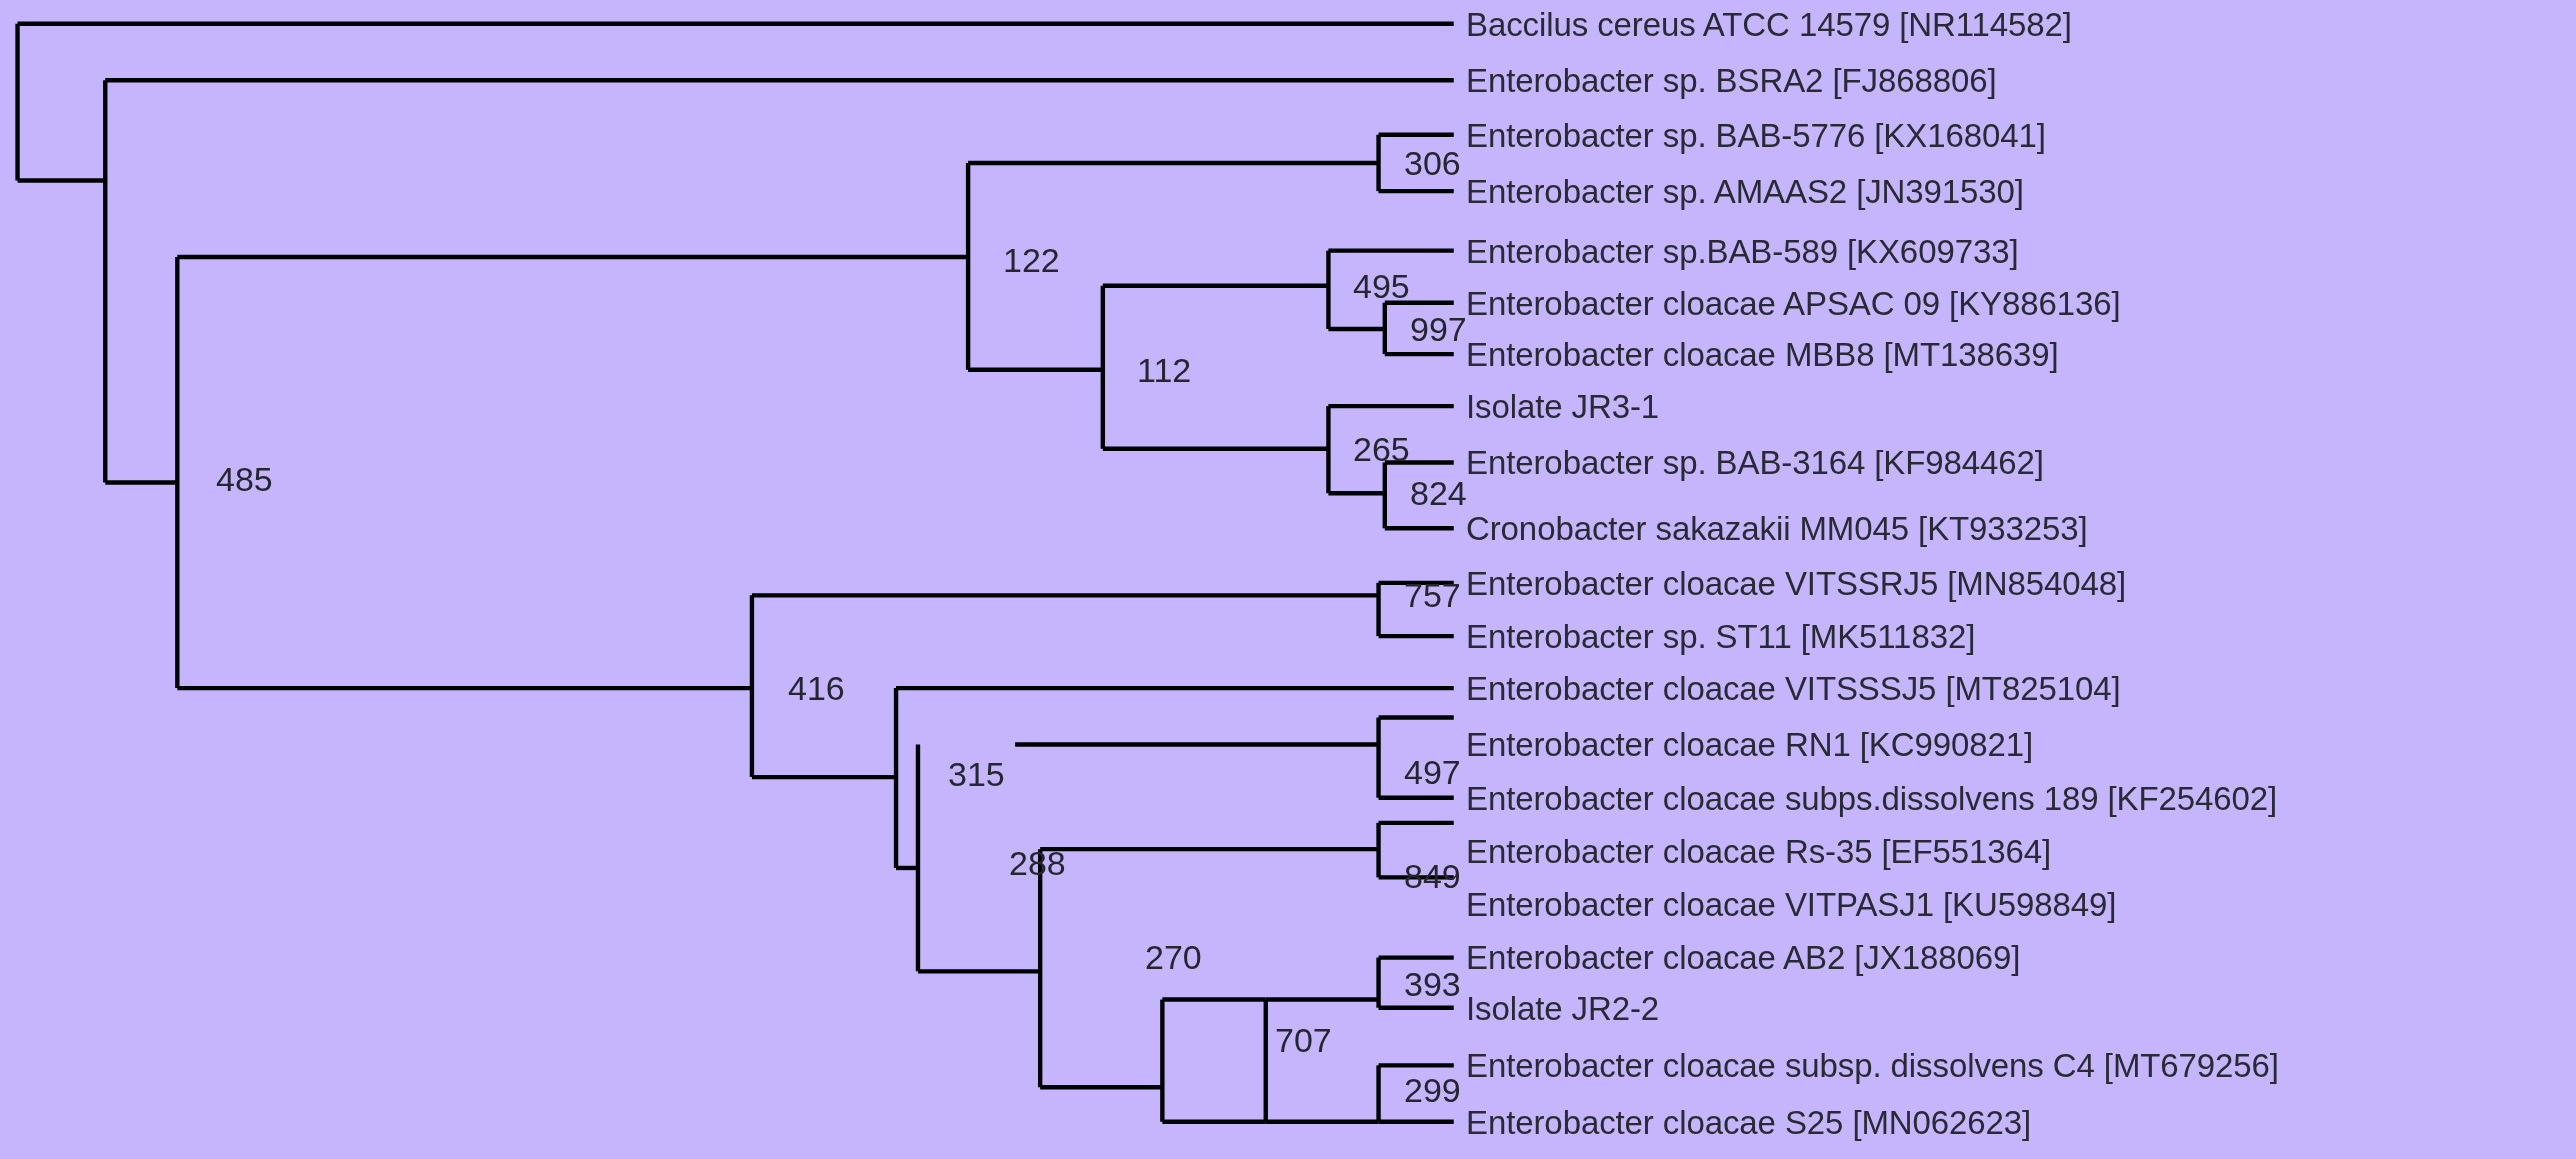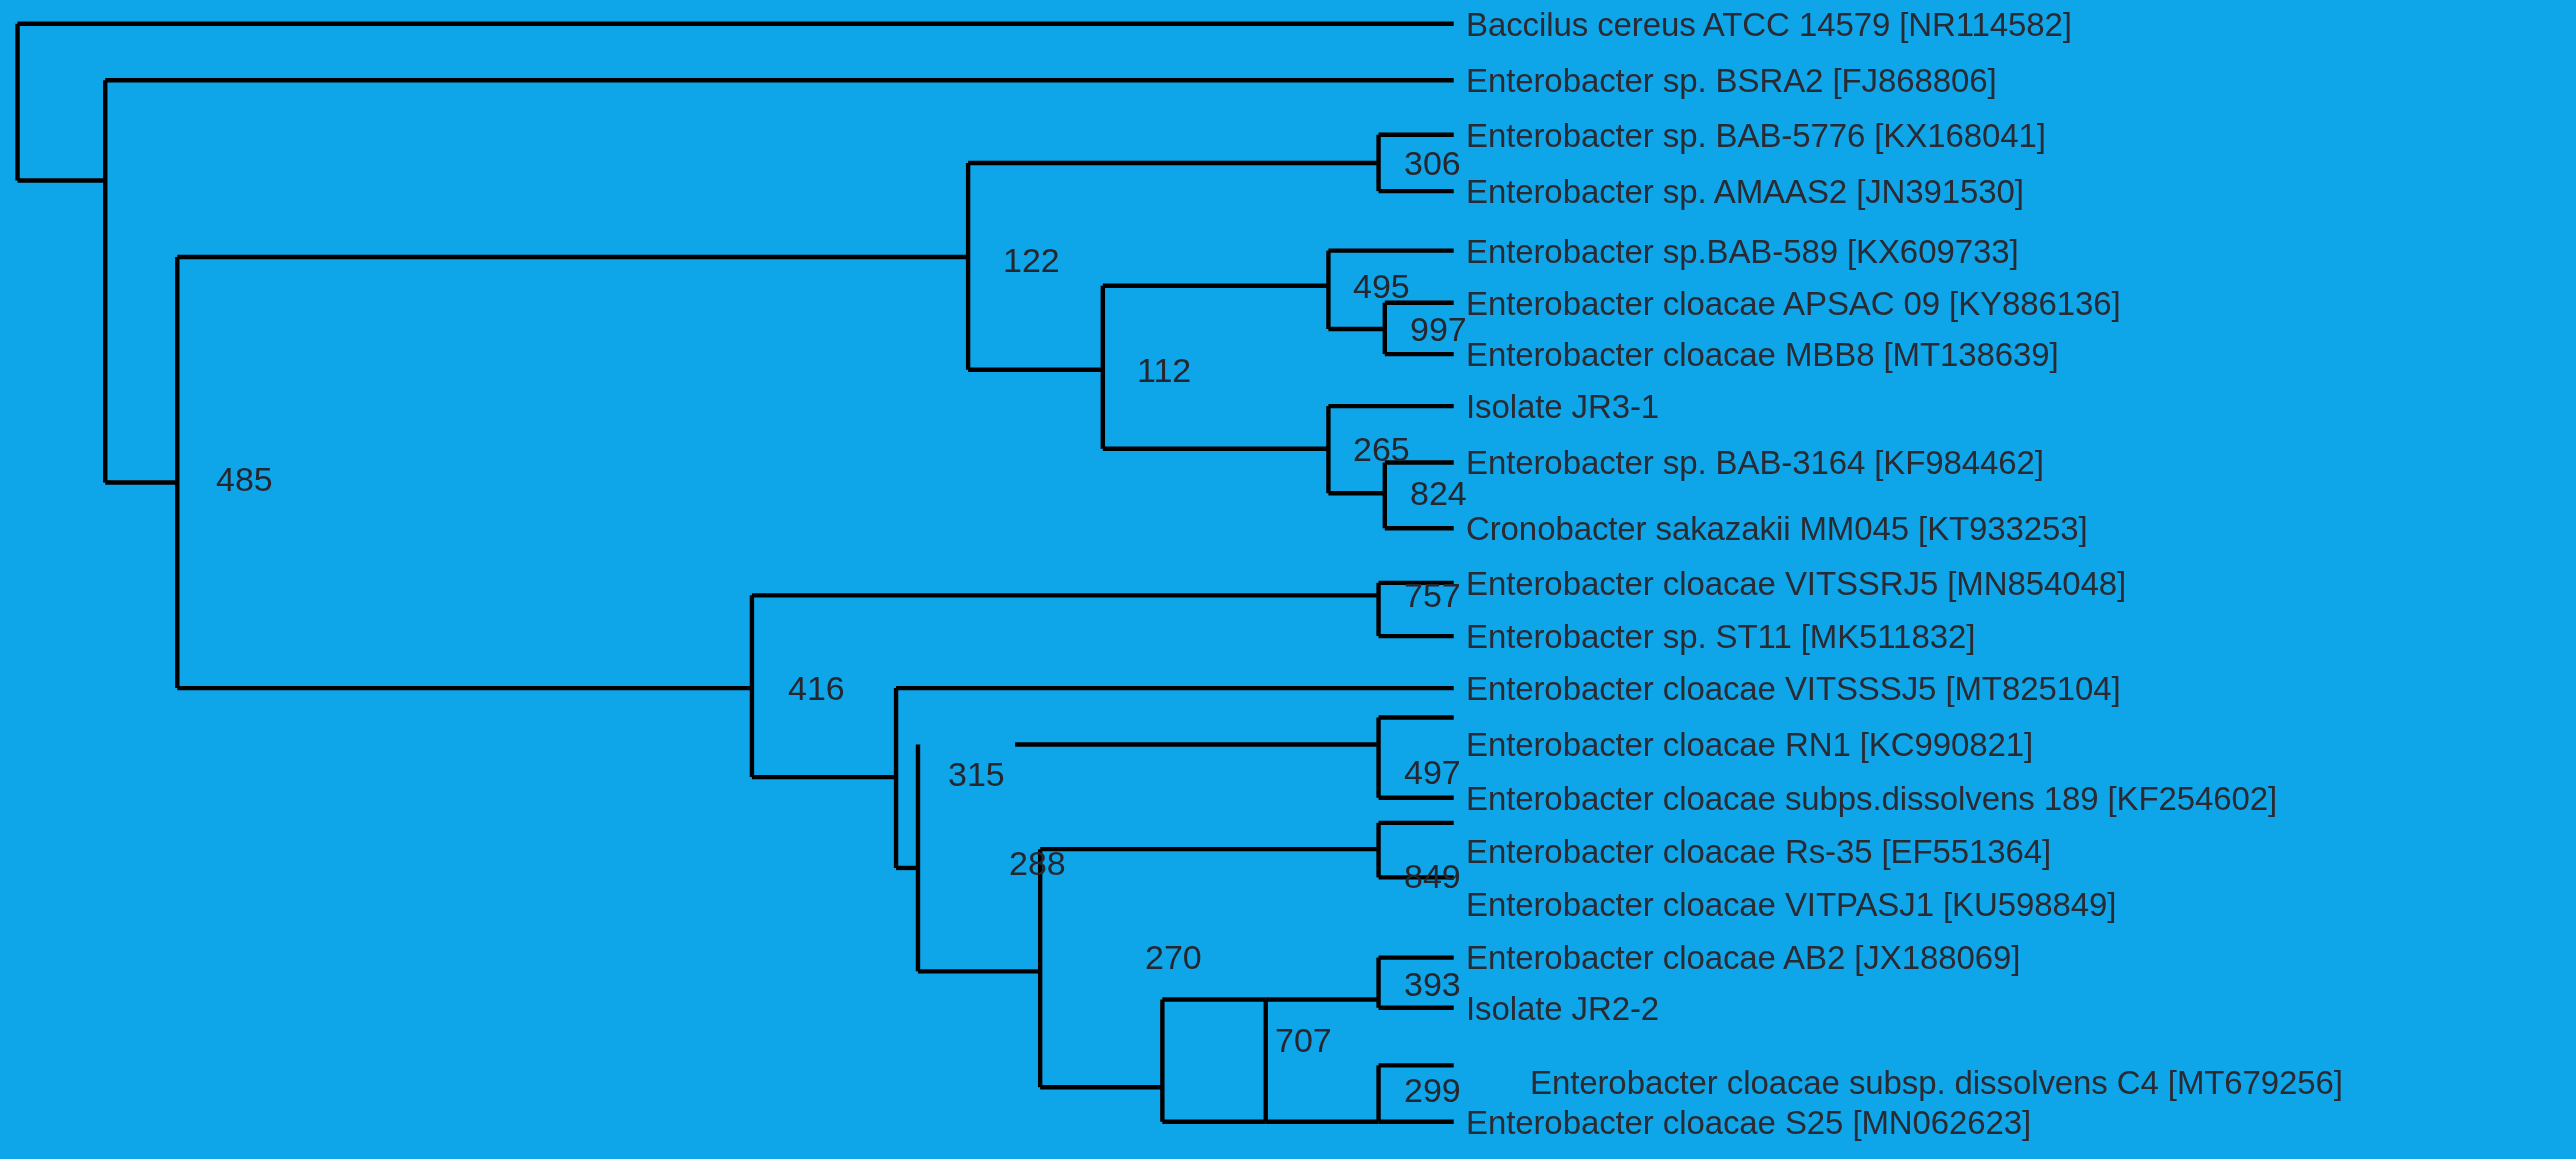--- a/index.html
+++ b/index.html
@@ -8,21 +8,21 @@
     padding: 0;
     background: #ffffff;
   }
   body {
     font-family: "Liberation Sans", sans-serif;
   }
   #tree-figure {
     position: relative;
     width: 2576px;
     height: 1160px;
-    background: #0ea5e9;
+    background: #c4b5fd;
     overflow: hidden;
   }
   #tree-svg {
     position: absolute;
     left: 0;
     top: 0;
     width: 2576px;
     height: 1160px;
   }
   .branch-line {
@@ -139,21 +139,21 @@
       <div class="taxon-label" style="left: 1466px; top: 528px;">Cronobacter sakazakii MM045 [KT933253]</div>
       <div class="taxon-label" style="left: 1466px; top: 583px;">Enterobacter cloacae VITSSRJ5 [MN854048]</div>
       <div class="taxon-label" style="left: 1466px; top: 636px;">Enterobacter sp. ST11 [MK511832]</div>
       <div class="taxon-label" style="left: 1466px; top: 688px;">Enterobacter cloacae VITSSSJ5 [MT825104]</div>
       <div class="taxon-label" style="left: 1466px; top: 744px;">Enterobacter cloacae RN1 [KC990821]</div>
       <div class="taxon-label" style="left: 1466px; top: 798px;">Enterobacter cloacae subps.dissolvens 189 [KF254602]</div>
       <div class="taxon-label" style="left: 1466px; top: 851px;">Enterobacter cloacae Rs-35 [EF551364]</div>
       <div class="taxon-label" style="left: 1466px; top: 904px;">Enterobacter cloacae VITPASJ1 [KU598849]</div>
       <div class="taxon-label" style="left: 1466px; top: 957px;">Enterobacter cloacae AB2 [JX188069]</div>
       <div class="taxon-label" style="left: 1466px; top: 1008px;">Isolate JR2-2</div>
-      <div class="taxon-label" style="left: 1530px; top: 1065px; margin-top: 17px;">Enterobacter cloacae subsp. dissolvens C4 [MT679256]</div>
+      <div class="taxon-label" style="left: 1466px; top: 1065px;">Enterobacter cloacae subsp. dissolvens C4 [MT679256]</div>
       <div class="taxon-label" style="left: 1466px; top: 1122px; text-align: center;">Enterobacter cloacae S25 [MN062623]</div>
     </div>
   <div id="support-layer">
       <div class="support-value" style="left: 1404px; top: 163px;">306</div>
       <div class="support-value" style="left: 1003px; top: 260px;">122</div>
       <div class="support-value" style="left: 1353px; top: 286px;">495</div>
       <div class="support-value" style="left: 1410px; top: 329px;">997</div>
       <div class="support-value" style="left: 1137px; top: 370px;">112</div>
       <div class="support-value" style="left: 1353px; top: 449px;">265</div>
       <div class="support-value" style="left: 1410px; top: 493px;">824</div>

